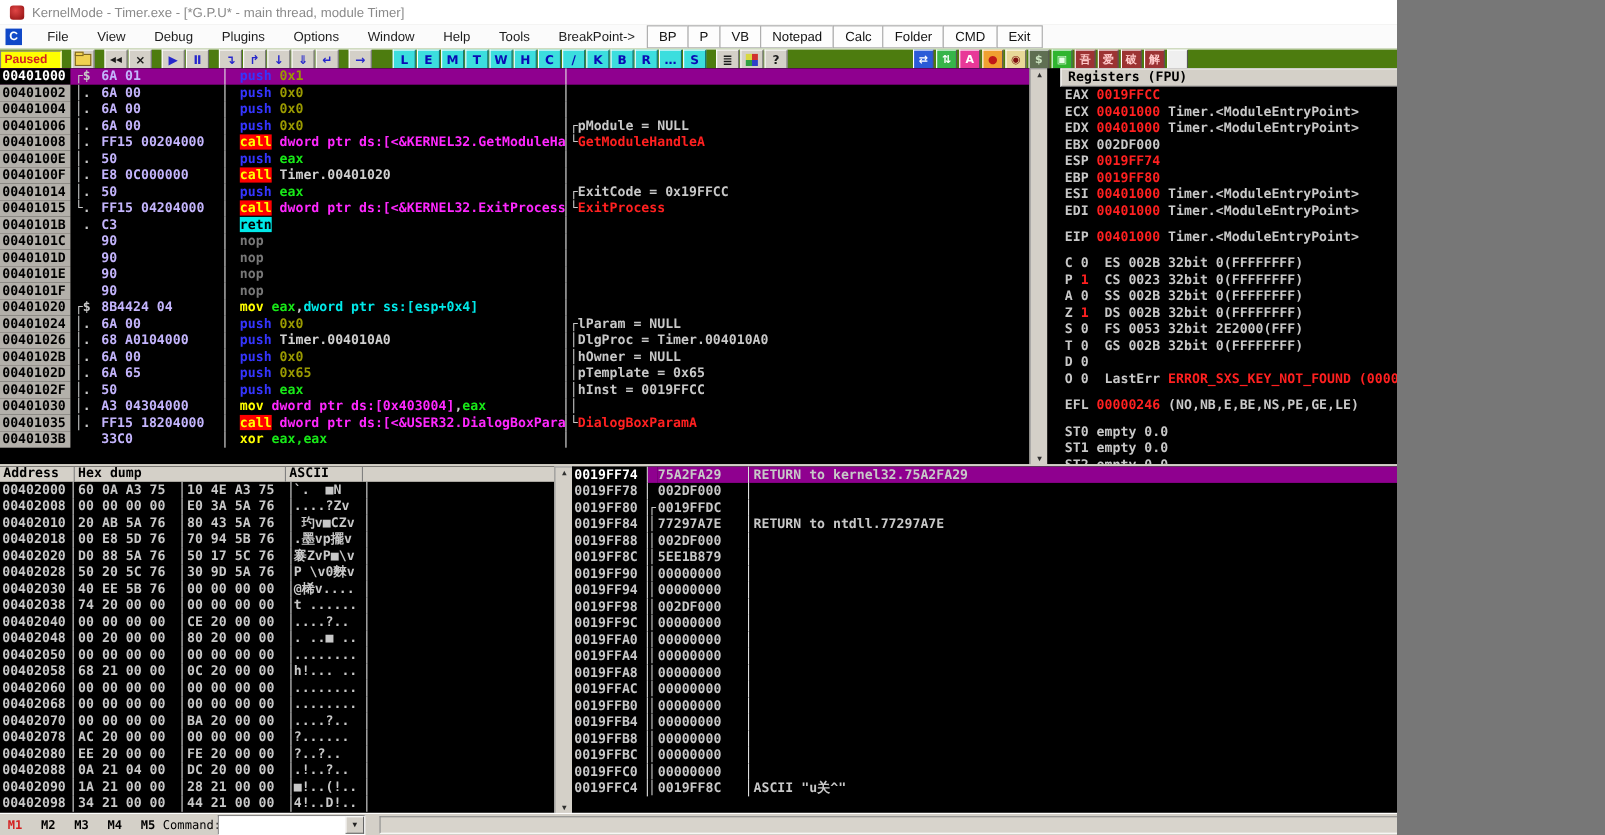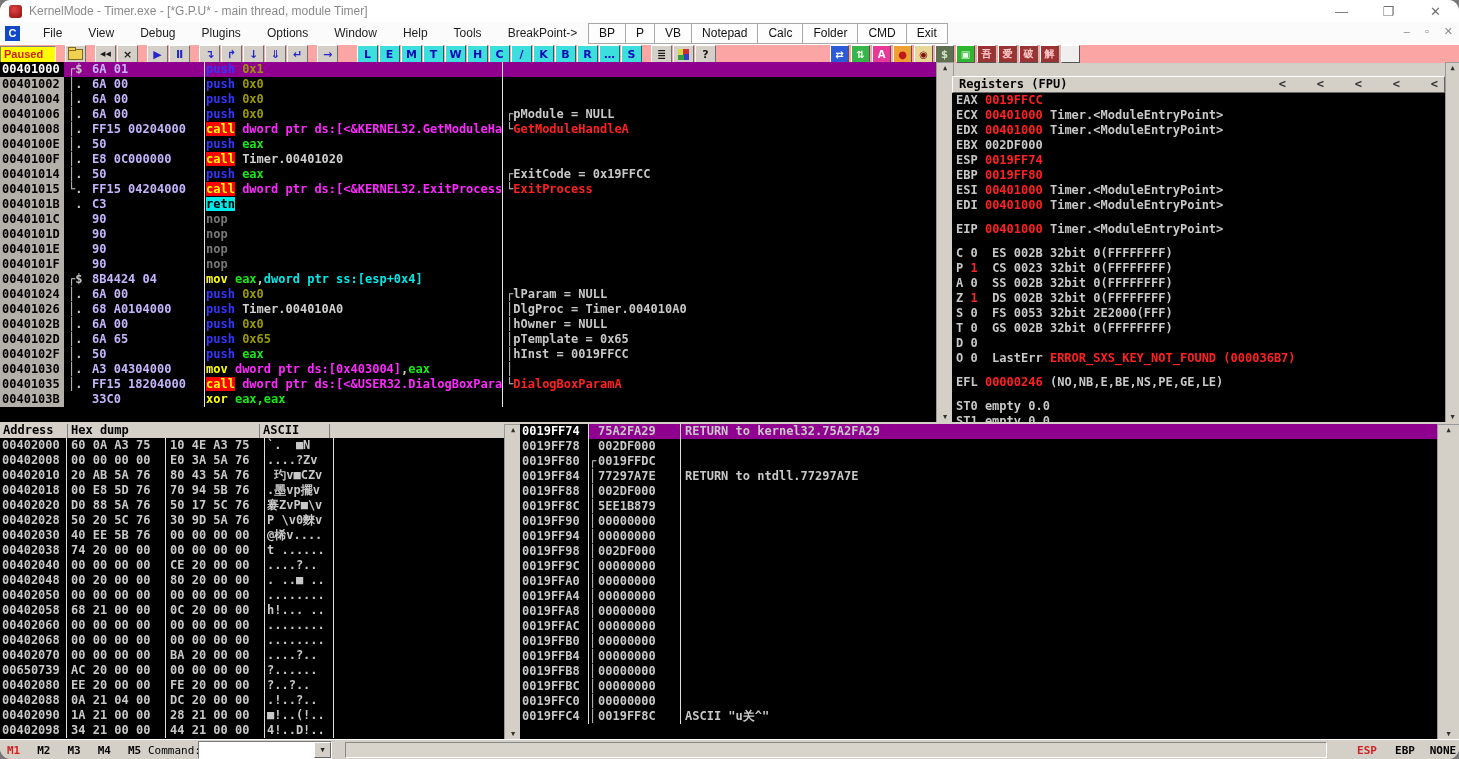--- a/index.html
+++ b/index.html
@@ -1,38 +1,38 @@
 <!DOCTYPE html>
 <html><head>
 <meta charset="utf-8">
 <style>
   html,body{margin:0;padding:0;background:#777;}
-  .screen{position:relative;width:1459px;height:759px;background:#d4d0c8;overflow:hidden;
-          font-family:"DejaVu Sans Mono",monospace;border-radius:11px;}
+  .screen{position:relative;width:1270px;height:759px;background:#d4d0c8;overflow:hidden;
+          font-family:"DejaVu Sans Mono",monospace;}
   
   .titlebar{position:absolute;left:0;top:0;width:1459px;height:22px;background:#ffffff;
             display:flex;align-items:center;font-family:"Liberation Sans",sans-serif;
             font-size:12px;color:#8a8a8a;}
   .app-icon{width:13px;height:13px;margin:0 7px 0 9px;border-radius:3px;
             background:radial-gradient(circle at 40% 35%,#e04545,#8c0f0f);}
   .t-controls{margin-left:auto;display:flex;color:#6f6f6f;font-size:13px;}
   .t-controls span{width:47px;text-align:center;}
   
   .menubar{position:absolute;left:0;top:22px;width:1459px;height:22px;background:#fbfbfb;
            display:flex;align-items:center;font-family:"Liberation Sans",sans-serif;
            font-size:12px;color:#1d1d1d;}
   .c-ico{width:15px;height:15px;background:#1048c8;color:#fff;font-weight:bold;font-size:11px;
          text-align:center;line-height:15px;margin:0 5px;}
   .mitem{padding:0 8px;margin-left:10px;}
   .qbtns{position:absolute;left:588px;top:1px;display:flex;}
   .qbtn{height:19px;line-height:18px;padding:0 10px;background:#fdfdfd;border:1px solid #a8a8a8;
         margin-right:-1px;font-size:12px;color:#111;}
   .mdi{position:absolute;right:6px;top:3px;color:#8a8a8a;display:flex;gap:15px;font-size:11px;}
   
-  .toolbar{position:absolute;left:0;top:44px;width:1459px;height:18px;background:#fca5a5;
+  .toolbar{position:absolute;left:0;top:44px;width:1459px;height:18px;background:#4d7c0f;
            border-top:1px solid #ffffff;display:flex;align-items:center;
            font-family:"DejaVu Sans",sans-serif;}
   .paused{width:51px;height:15px;background:#ffff00;color:#d42020;font-weight:bold;font-size:11px;
           line-height:14px;padding-left:3px;border:1px solid;border-color:#808080 #fff #fff #808080;
           font-family:"Liberation Sans",sans-serif;}
   .tbtn{width:19px;height:16px;margin-left:1px;background:#d4d0c8;border:1px solid;
         border-color:#ffffff #6e6e6e #6e6e6e #ffffff;display:flex;align-items:center;
         justify-content:center;font-size:11px;font-weight:bold;color:#1a1a1a;}
   .tbtn.blue{color:#2626cc;}
   .lbtn{width:19px;height:16px;margin-left:1px;background:#3cdede;border:1px solid;
@@ -53,21 +53,21 @@
   .vscroll{position:absolute;background:#d4d0c8;border:1px solid #9a9a9a;
            display:flex;flex-direction:column;justify-content:space-between;align-items:center;}
   .varr{font-size:7px;color:#303030;height:11px;line-height:11px;}
   
   .drow{display:flex;height:15px;line-height:15px;white-space:pre;}
   .drow.sel{background:#8f008f;}
   .da{width:62px;background:#b3b0aa;color:#000;padding-left:2px;flex:none;}
   .drow.sel .da{background:#000;color:#fff;}
   .db{width:24px;color:#c8c8c8;padding-left:4px;flex:none;}
   .dh{width:112px;color:#c4b5fd;overflow:hidden;flex:none;}
-  .di{width:296px;overflow:hidden;border-left:1px solid #e6e6e6;padding-left:1px;flex:none;}
+  .di{width:296px;overflow:hidden;border-left:1px solid #e6e6e6;padding-left:13px;flex:none;}
   .dc{flex:1;overflow:hidden;border-left:1px solid #e6e6e6;padding-left:3px;}
   .mb{color:#3535ff;}.my{color:#ffff00;}.cb{background:#ff0000;color:#ffff00;}
   .rb{background:#00e8e8;color:#000;}.imm{color:#9a9a00;}.mem{color:#ff28ff;}
   .reg{color:#18e818;}.stk{color:#00e8e8;}.pl{color:#d0d0d0;}.nop{color:#787878;}
   .cm{color:#c8c8c8;}.ap{color:#ff2020;}.r{color:#ff2020;}.w{color:#c8c8c8;}
   
   .reghdr{height:15px;background:#d4d0c8;color:#000;display:flex;line-height:14px;
           padding:0 6px;border:1px solid;border-color:#fff #666 #666 #fff;}
   .chev{width:38px;text-align:right;color:#333;}
   .chev:first-of-type{margin-left:auto;}
@@ -232,21 +232,21 @@
       <div class="drow"><span class="da">0040102F</span><span class="db">│.</span><span class="dh">50</span><span class="di"><span class="mb">push </span><span class="reg">eax</span></span><span class="dc"><span class="cm">│hInst = 0019FFCC</span></span></div>
       <div class="drow"><span class="da">00401030</span><span class="db">│.</span><span class="dh">A3 04304000</span><span class="di"><span class="my">mov </span><span class="mem">dword ptr ds:[0x403004]</span><span class="pl">,</span><span class="reg">eax</span></span><span class="dc"><span class="cm">│</span></span></div>
       <div class="drow"><span class="da">00401035</span><span class="db">│.</span><span class="dh">FF15 18204000</span><span class="di"><span class="cb">call</span><span class="pl"> </span><span class="mem">dword ptr ds:[&lt;&amp;USER32.DialogBoxParamA&gt;]</span></span><span class="dc"><span class="cm">└</span><span class="ap">DialogBoxParamA</span></span></div>
       <div class="drow"><span class="da">0040103B</span><span class="db"></span><span class="dh">33C0</span><span class="di"><span class="my">xor </span><span class="reg">eax,eax</span></span><span class="dc"></span></div>
     </div>
   <div class="vscroll" style="left:936px;top:62px;width:16px;height:360px;">
     <span class="varr">▲</span>
     <span class="varr">▼</span>
   </div>
 
-  <div class="pane mono" style="left:952px;top:76px;width:493px;height:360px;">
+  <div class="pane mono" style="left:952px;top:62px;width:493px;height:360px;padding-left:12px;">
     <div class="reghdr">
       <span>Registers (FPU)</span>
       <span id="reg-chevrons" style="margin-left:auto;display:flex;">
           <span class="chev">&lt;</span>
           <span class="chev">&lt;</span>
           <span class="chev">&lt;</span>
           <span class="chev">&lt;</span>
           <span class="chev">&lt;</span>
         </span>
     </div>
@@ -301,21 +301,21 @@
         <div class="xrow"><span class="xa">00402028</span><span class="xh">50 20 5C 76</span><span class="xh">30 9D 5A 76</span><span class="xs">P \v0麳v</span><span class="xe"></span></div>
         <div class="xrow"><span class="xa">00402030</span><span class="xh">40 EE 5B 76</span><span class="xh">00 00 00 00</span><span class="xs">@桸v....</span><span class="xe"></span></div>
         <div class="xrow"><span class="xa">00402038</span><span class="xh">74 20 00 00</span><span class="xh">00 00 00 00</span><span class="xs">t ......</span><span class="xe"></span></div>
         <div class="xrow"><span class="xa">00402040</span><span class="xh">00 00 00 00</span><span class="xh">CE 20 00 00</span><span class="xs">....?..</span><span class="xe"></span></div>
         <div class="xrow"><span class="xa">00402048</span><span class="xh">00 20 00 00</span><span class="xh">80 20 00 00</span><span class="xs">. ..■ ..</span><span class="xe"></span></div>
         <div class="xrow"><span class="xa">00402050</span><span class="xh">00 00 00 00</span><span class="xh">00 00 00 00</span><span class="xs">........</span><span class="xe"></span></div>
         <div class="xrow"><span class="xa">00402058</span><span class="xh">68 21 00 00</span><span class="xh">0C 20 00 00</span><span class="xs">h!... ..</span><span class="xe"></span></div>
         <div class="xrow"><span class="xa">00402060</span><span class="xh">00 00 00 00</span><span class="xh">00 00 00 00</span><span class="xs">........</span><span class="xe"></span></div>
         <div class="xrow"><span class="xa">00402068</span><span class="xh">00 00 00 00</span><span class="xh">00 00 00 00</span><span class="xs">........</span><span class="xe"></span></div>
         <div class="xrow"><span class="xa">00402070</span><span class="xh">00 00 00 00</span><span class="xh">BA 20 00 00</span><span class="xs">....?..</span><span class="xe"></span></div>
-        <div class="xrow"><span class="xa">00650739</span><span class="xh">AC 20 00 00</span><span class="xh">00 00 00 00</span><span class="xs">?......</span><span class="xe"></span></div>
+        <div class="xrow"><span class="xa">00402078</span><span class="xh">AC 20 00 00</span><span class="xh">00 00 00 00</span><span class="xs">?......</span><span class="xe"></span></div>
         <div class="xrow"><span class="xa">00402080</span><span class="xh">EE 20 00 00</span><span class="xh">FE 20 00 00</span><span class="xs">?..?..</span><span class="xe"></span></div>
         <div class="xrow"><span class="xa">00402088</span><span class="xh">0A 21 04 00</span><span class="xh">DC 20 00 00</span><span class="xs">.!..?..</span><span class="xe"></span></div>
         <div class="xrow"><span class="xa">00402090</span><span class="xh">1A 21 00 00</span><span class="xh">28 21 00 00</span><span class="xs">■!..(!..</span><span class="xe"></span></div>
         <div class="xrow"><span class="xa">00402098</span><span class="xh">34 21 00 00</span><span class="xh">44 21 00 00</span><span class="xs">4!..D!..</span><span class="xe"></span></div>
       </div>
   </div>
   <div class="vscroll" style="left:504px;top:424px;width:16px;height:315px;">
     <span class="varr">▲</span>
     <span class="varr">▼</span>
   </div>

